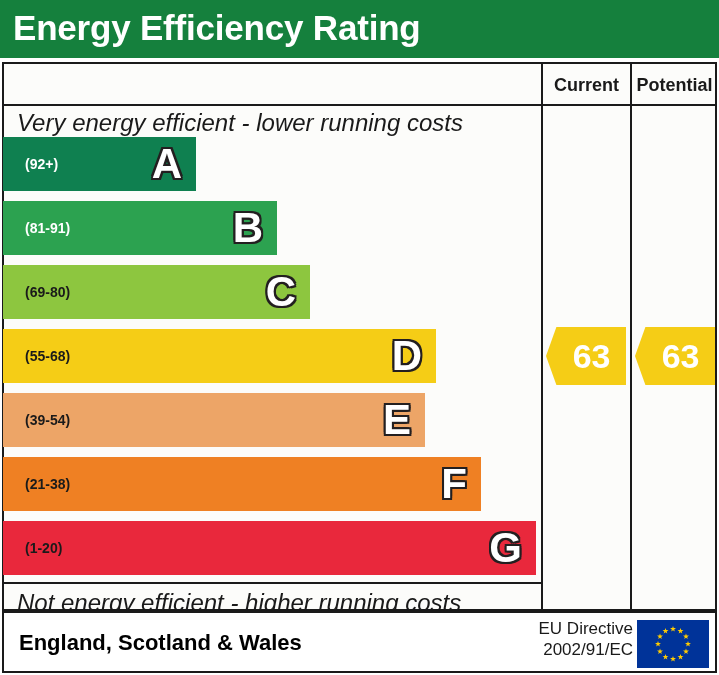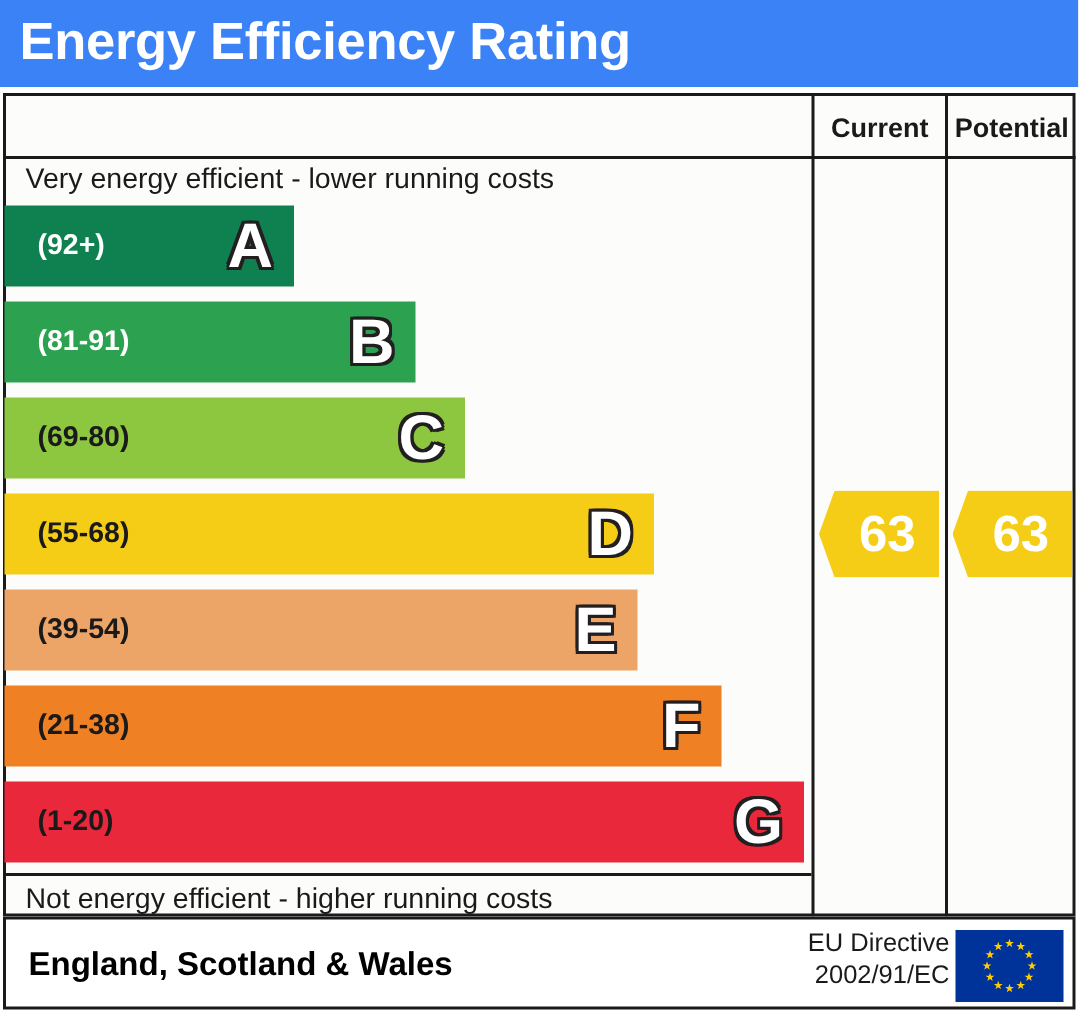--- a/index.html
+++ b/index.html
@@ -19,21 +19,21 @@
     overflow: hidden;
   }
 
   
   .title-bar {
     position: absolute;
     left: 0;
     top: 0;
     width: 719px;
     height: 58px;
-    background: #3b82f6;
+    background: #15803d;
   }
   .title-text {
     position: absolute;
     left: 13px;
     top: 8px;
     font-size: 35px;
     font-weight: bold;
     color: #ffffff;
     letter-spacing: -0.2px;
     white-space: nowrap;
@@ -82,21 +82,22 @@
     font-weight: bold;
     color: #1a1a1a;
   }
   .col-head.current   { left: 543px; width: 87px; }
   .col-head.potential { left: 632px; width: 85px; }
 
   
   .caption {
     position: absolute;
     left: 17px;
-    font-size: 19px;
+    font-size: 24px;
+    font-style: italic;
     color: #1a1a1a;
     white-space: nowrap;
   }
   .caption.top    { top: 109px; }
   .caption.bottom { top: 589px; }
 
   
   .caption-rule {
     position: absolute;
     left: 2px;
@@ -110,21 +111,21 @@
   .band {
     position: absolute;
     left: 3px;
     height: 54px;
   }
   .band-range {
     position: absolute;
     left: 22px;
     top: 50%;
     transform: translateY(-50%);
-    font-size: 19px;
+    font-size: 14px;
     font-weight: bold;
     white-space: nowrap;
   }
   .band-letter {
     position: absolute;
     right: 14px;
     top: 50%;
     transform: translateY(-50%);
     font-size: 42px;
     font-weight: bold;

